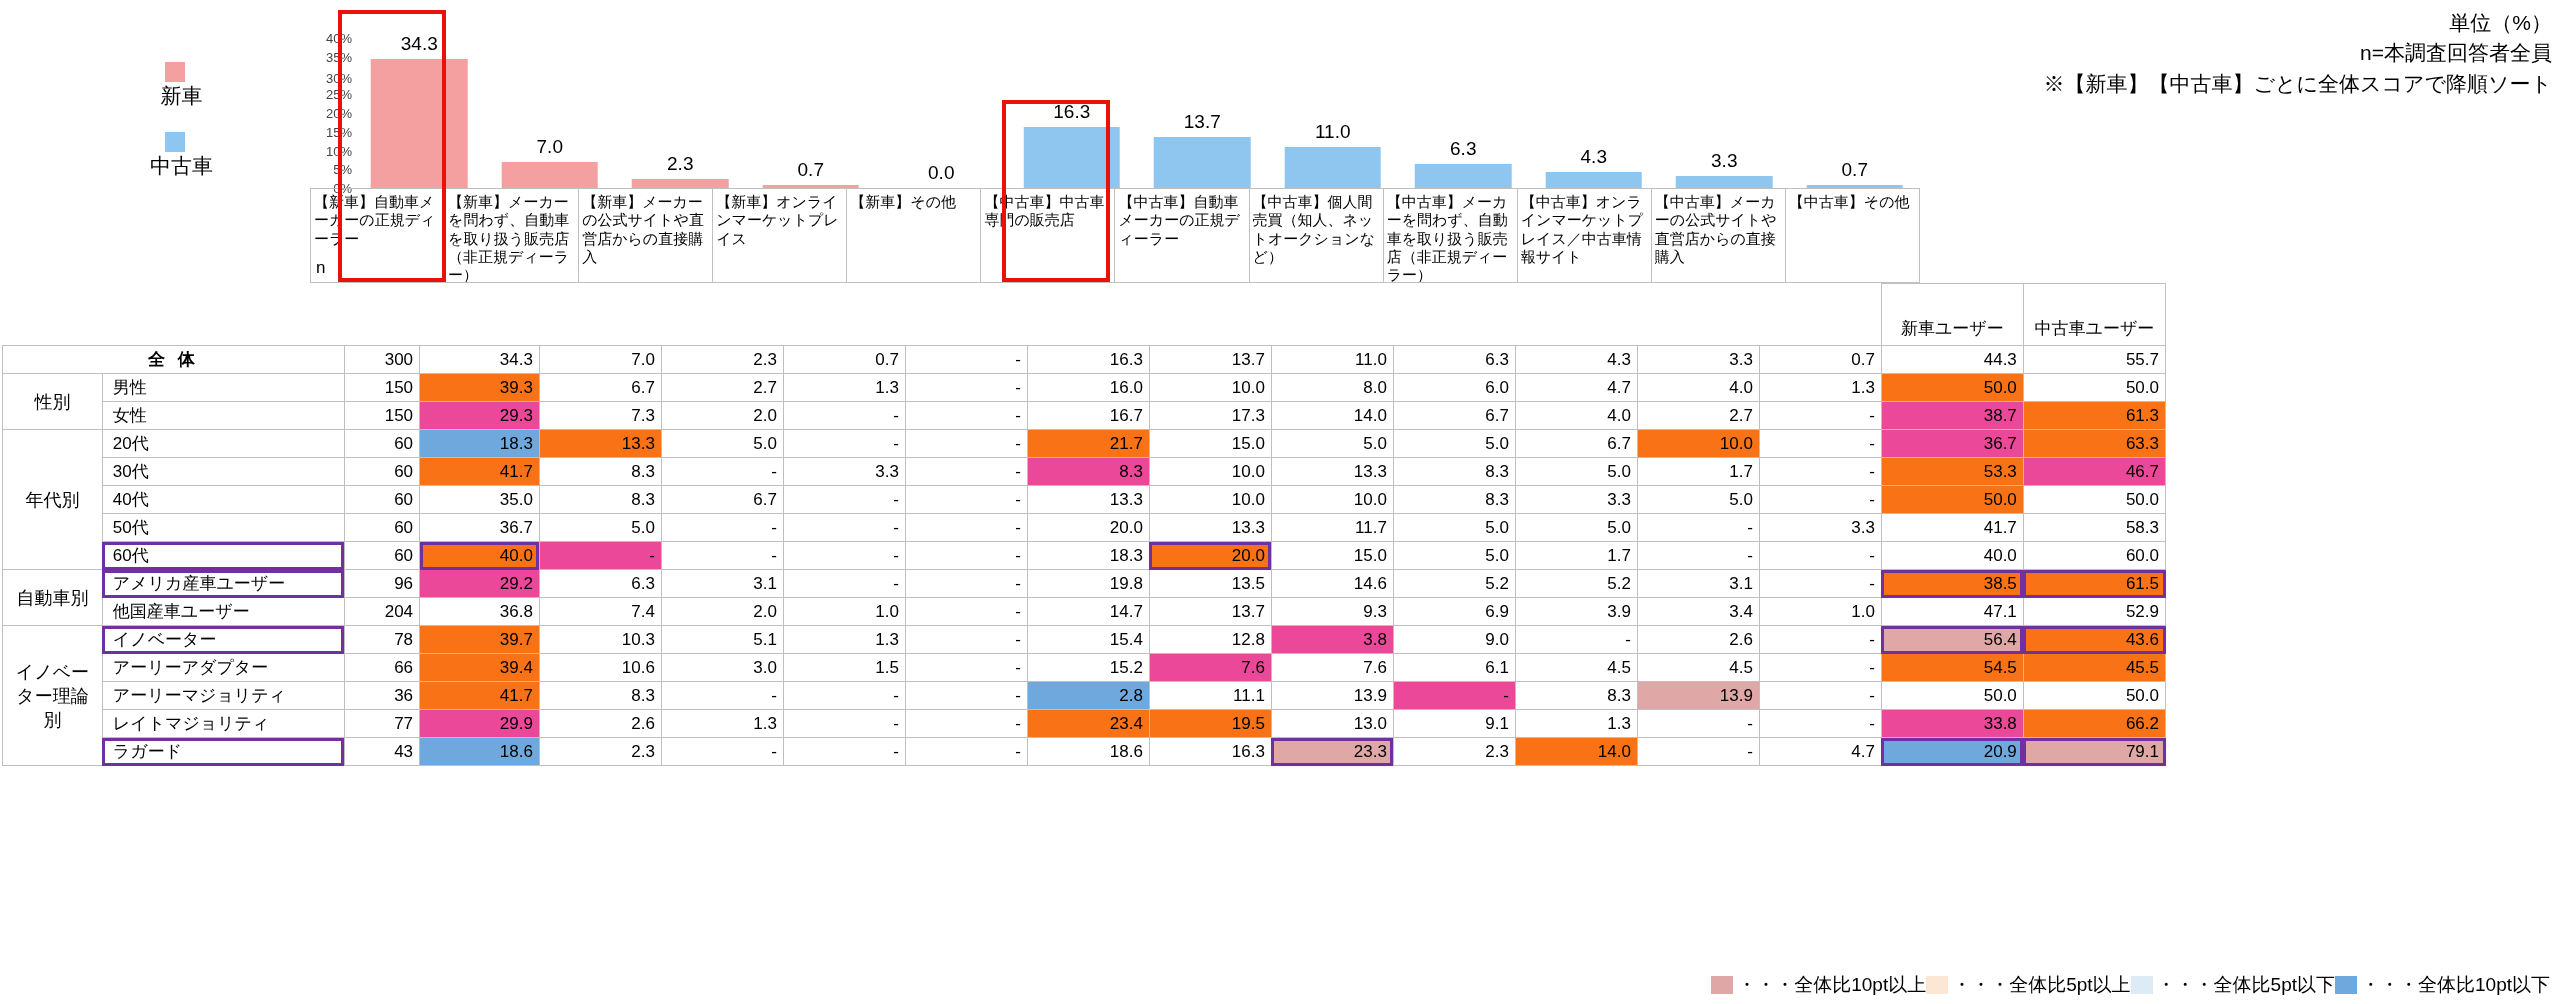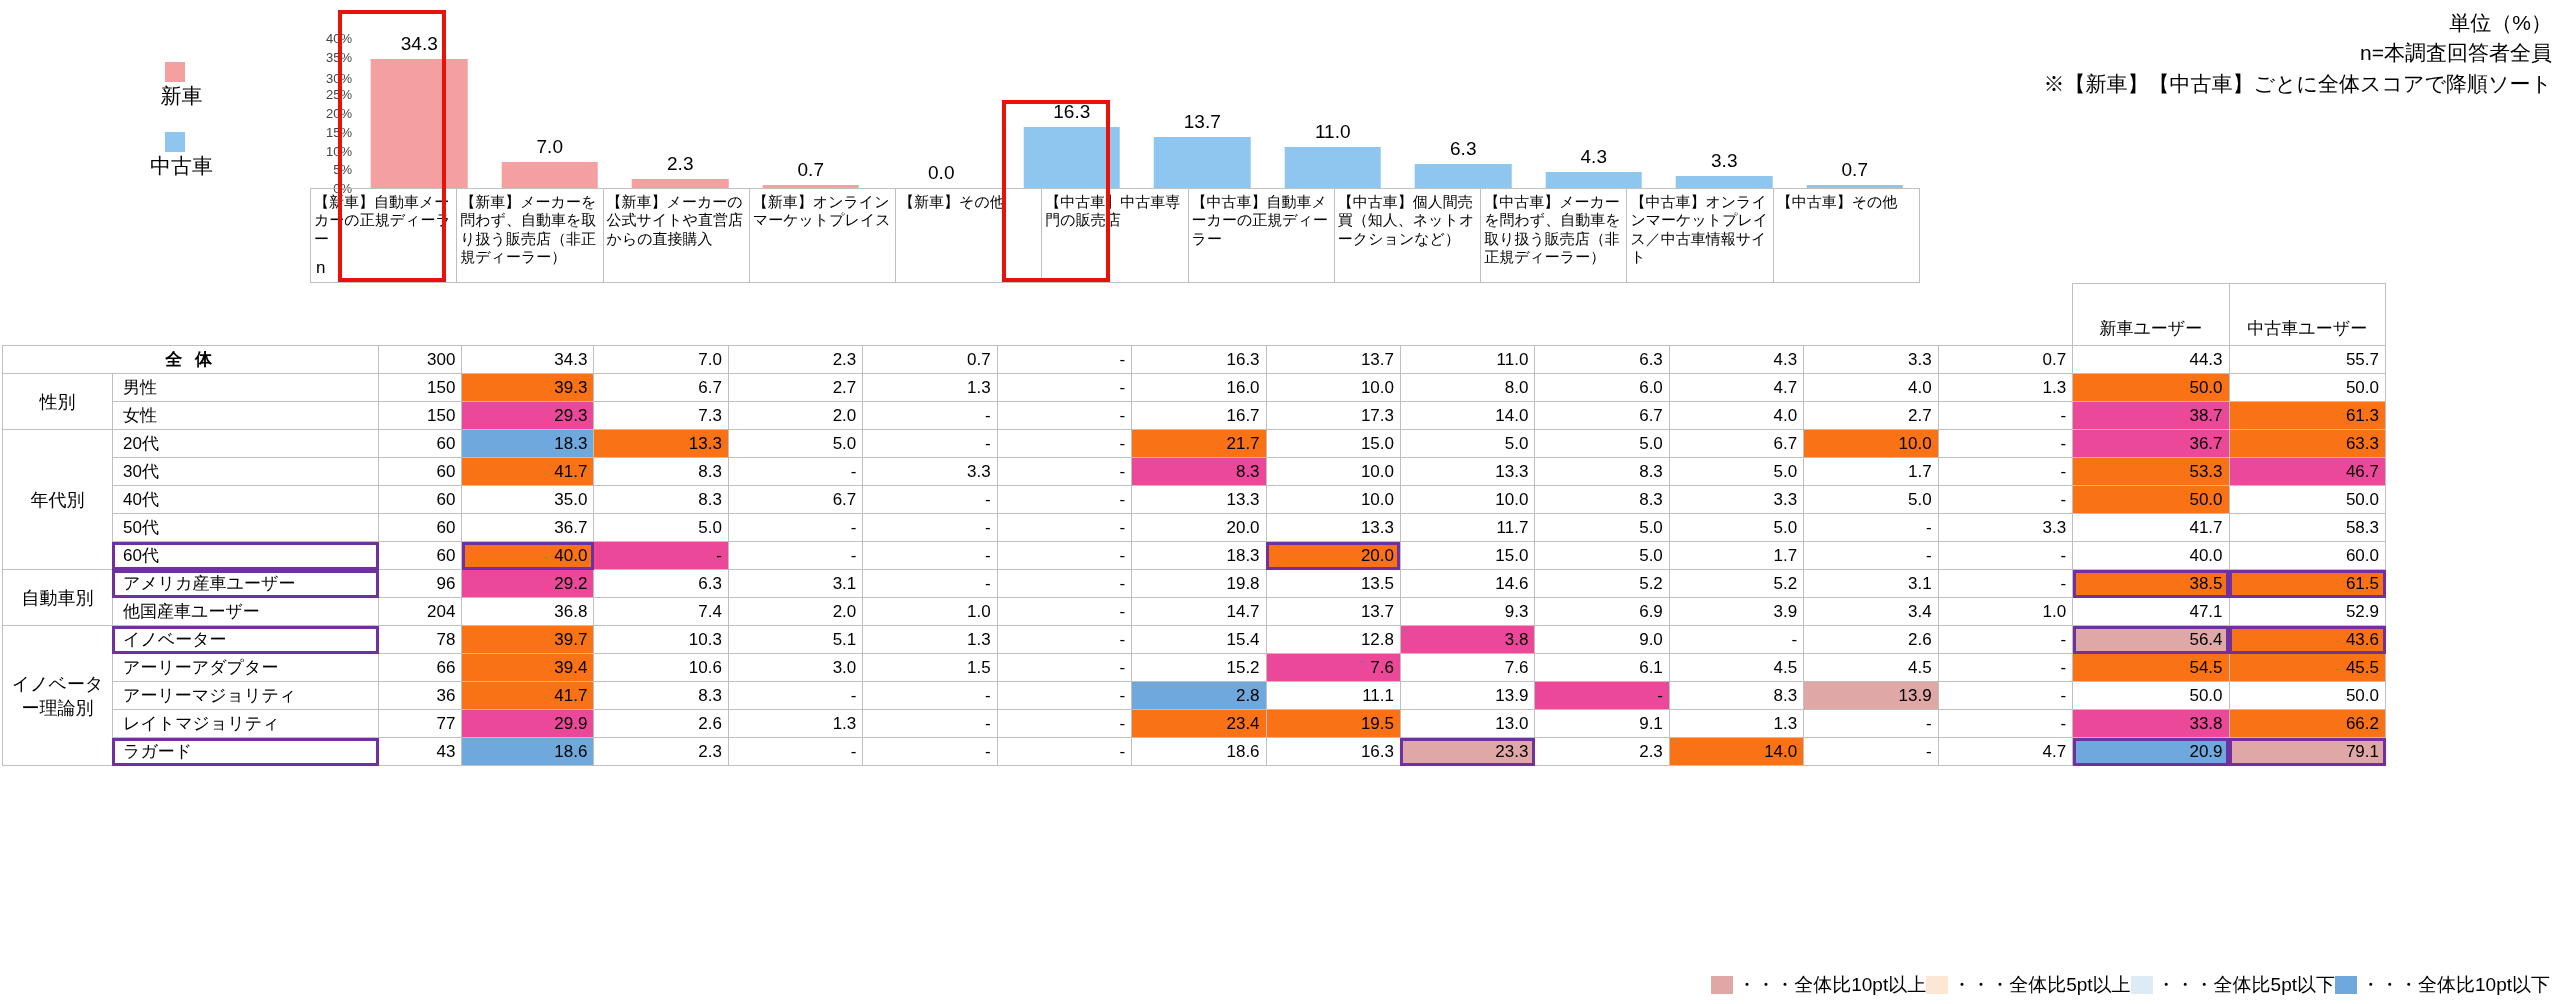--- a/index.html
+++ b/index.html
@@ -34,21 +34,21 @@
   .cat-cell {
     flex:1 1 0; border:1px solid #bfbfbf; border-right:none;
     font-size:15px; line-height:1.22; padding:4px 3px 2px 3px; height:95px;
     overflow:hidden;
   }
   .cat-cell:last-child { border-right:1px solid #bfbfbf; }
   
   #n-label { position:absolute; left:316px; top:258px; font-size:17px; }
   
   #table-wrap { position:absolute; left:2px; top:283px; width:2556px; }
-  table { border-collapse:collapse; width:2384px; table-layout:fixed; font-size:17px; }
+  table { border-collapse:collapse; width:2164px; table-layout:fixed; font-size:17px; }
   td, th { border:1px solid #bfbfbf; padding:2px 6px; height:25px; }
   td.num { text-align:right; }
   td.cat-name { text-align:left; padding-left:10px; }
   td.grp { text-align:center; vertical-align:middle; font-size:18px; }
   td.total-name { text-align:center; font-weight:bold; letter-spacing:4px; }
   .right-head { text-align:center; font-size:17px; line-height:1.25; vertical-align:bottom; padding-bottom:6px; }
   
   .h-p10 { background:#e0a7a7; }  
   .h-p5  { background:#f97316; }  
   .h-m5  { background:#ec4899;padding-left:18px; }  
@@ -151,20 +151,21 @@
     <div class="cat-cell">【新車】自動車メーカーの正規ディーラー</div>
     <div class="cat-cell">【新車】メーカーを問わず、自動車を取り扱う販売店（非正規ディーラー）</div>
     <div class="cat-cell">【新車】メーカーの公式サイトや直営店からの直接購入</div>
     <div class="cat-cell">【新車】オンラインマーケットプレイス</div>
     <div class="cat-cell">【新車】その他</div>
     <div class="cat-cell">【中古車】中古車専門の販売店</div>
     <div class="cat-cell">【中古車】自動車メーカーの正規ディーラー</div>
     <div class="cat-cell">【中古車】個人間売買（知人、ネットオークションなど）</div>
     <div class="cat-cell">【中古車】メーカーを問わず、自動車を取り扱う販売店（非正規ディーラー）</div>
     <div class="cat-cell">【中古車】オンラインマーケットプレイス／中古車情報サイト</div>
+    <div class="cat-cell">【中古車】メーカーの公式サイトや直営店からの直接購入</div>
     <div class="cat-cell">【中古車】その他</div>
   </div>
 
 <div id="table-wrap">
   <table>
     <colgroup>
       <col style="width:90px">
         <col style="width:218px">
         <col style="width:68px">
       <col style="width:108px">

